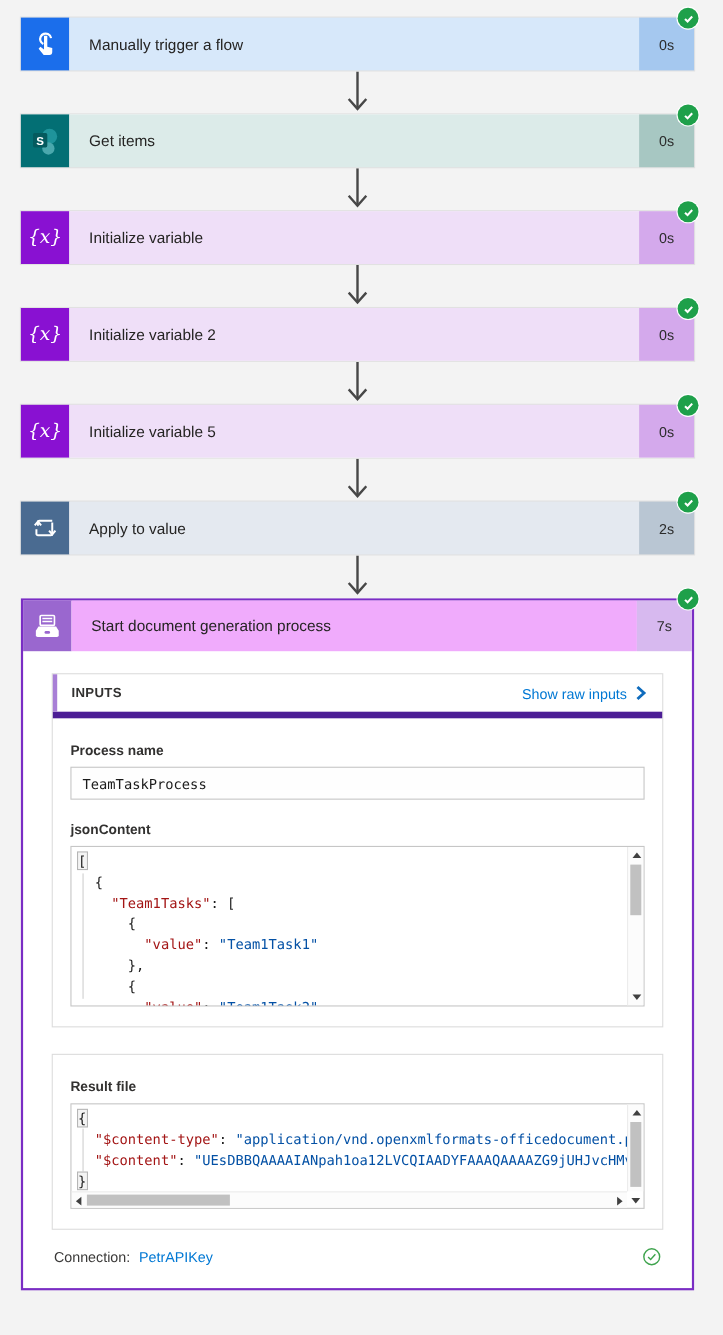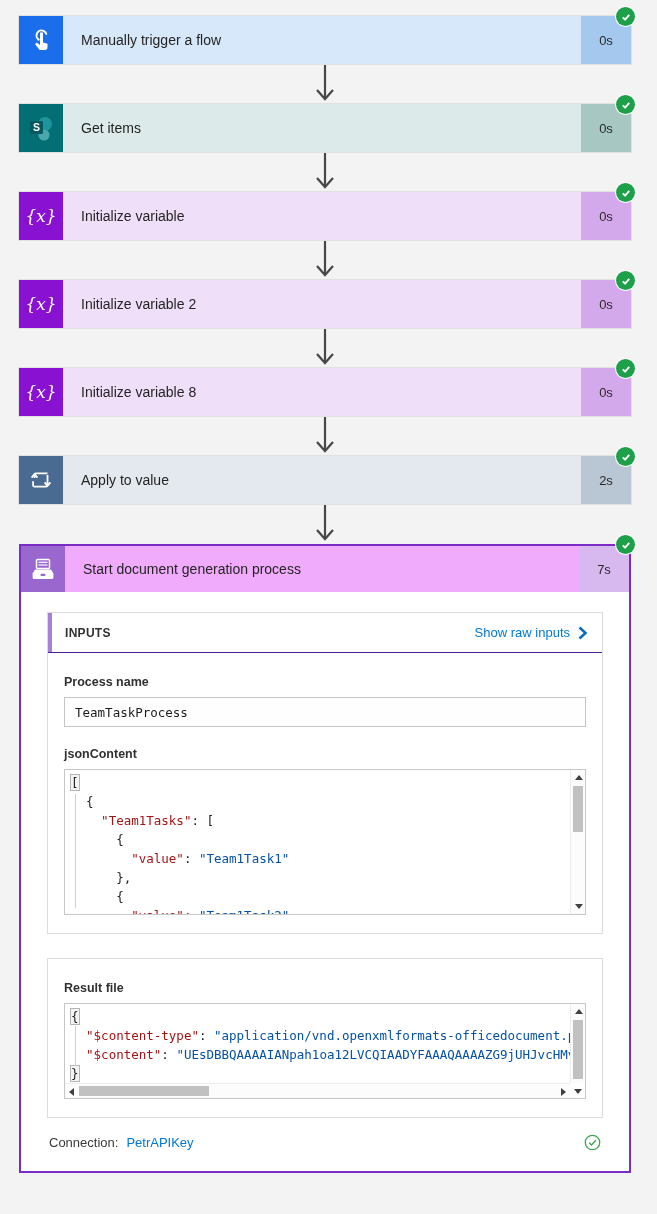--- a/index.html
+++ b/index.html
@@ -64,21 +64,21 @@
   .exp-header .bodyarea { flex:1; display:flex; align-items:center; padding-left:18px; font-size:14px; color:#252423; }
   .exp-header .durbox { flex:0 0 50px; display:flex; align-items:center; justify-content:center; font-size:13px; }
 
   .exp-content { padding:20px 26px 18px 26px; }
 
   .iobox { border:1px solid #dcdcdc; background:#fff; }
   .io-head {
     position:relative; height:40px;
     display:flex; align-items:center; justify-content:space-between;
     padding:0 14px 0 17px;
-    border-bottom:1px solid #4c1d95;
+    border-bottom:6px solid #4c1d95;
   }
   .io-head::before {
     content:""; position:absolute; left:0; top:0; bottom:0; width:4px;
     background:#a87fd6;
   }
   .io-title { font-size:12px; font-weight:bold; color:#323130; letter-spacing:.3px; }
   .raw-link { display:flex; align-items:center; gap:7px; font-size:13px; color:#0078d4; cursor:pointer; background:none; border:none; font-family:inherit; }
   .io-body { padding:22px 16px 18px 16px; }
 
   .field-label { font-size:12.5px; font-weight:bold; color:#323130; margin-bottom:8px; }
@@ -216,21 +216,21 @@
     <svg width="26" height="38" viewBox="0 0 26 38">
         <line x1="13" y1="0" x2="13" y2="33" stroke="#474747" stroke-width="2.2"></line>
         <polyline points="5,25 13,34 21,25" fill="none" stroke="#474747" stroke-width="2.2"></polyline>
       </svg>
   </div>
 
   <div class="card theme-purple">
     <div class="iconbox">
       <span class="varglyph">{x}</span>
     </div>
-    <div class="bodyarea">Initialize variable 8</div>
+    <div class="bodyarea">Initialize variable 5</div>
     <div class="durbox">0s</div>
     <span class="badge">
       <svg width="12" height="12" viewBox="0 0 14 14">
           <polyline points="3.2,7.4 5.9,10 10.8,4.6" fill="none" stroke="#fff" stroke-width="2.2"></polyline>
         </svg>
     </span>
   </div>
 
   <div class="arrow-wrap">
     <svg width="26" height="38" viewBox="0 0 26 38">

